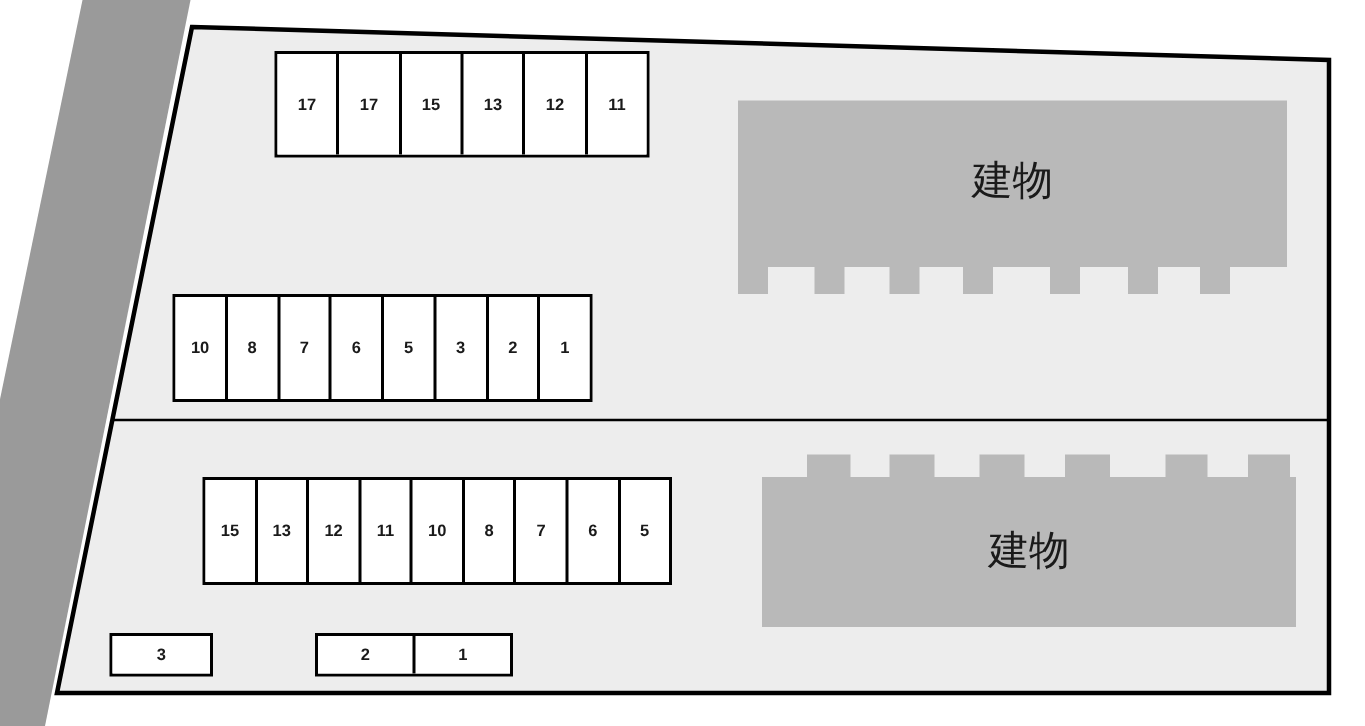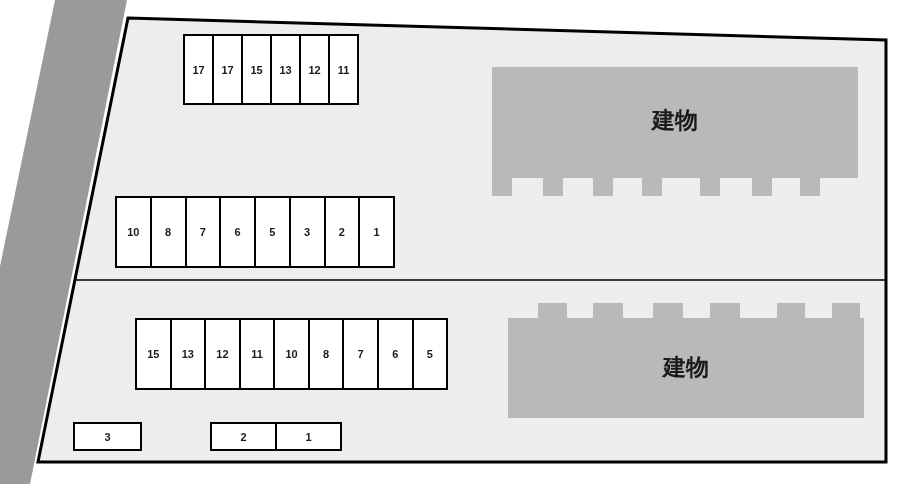--- a/index.html
+++ b/index.html
@@ -30,24 +30,23 @@
     font-weight: bold;
     color: #1a1a1a;
     background: #ffffff;
   }
   .stall-row .cell + .cell { border-left: 2px solid #000000; }
 
   
   .building-label {
     position: absolute;
     text-align: center;
-    font-size: 23px;
+    font-size: 27px;
     color: #1a1a1a;
     line-height: 24px;
-    font-weight: bold;
   }
 </style>
 </head>
 <body>
 
 <div class="stage">
 
   <svg width="910" height="484" viewBox="0 0 910 484">
 
     <polygon points="55,0 127,0 30,484 -45,484" fill="#9a9a9a"></polygon>
@@ -71,21 +70,21 @@
       <rect x="508" y="318" width="356" height="100"></rect>
       <rect x="538" y="303" width="29" height="16"></rect>
       <rect x="593" y="303" width="30" height="16"></rect>
       <rect x="653" y="303" width="30" height="16"></rect>
       <rect x="710" y="303" width="30" height="16"></rect>
       <rect x="777" y="303" width="28" height="16"></rect>
       <rect x="832" y="303" width="28" height="16"></rect>
     </g>
   </svg>
 
-  <div class="stall-row" style="left:183px; top:34px; width:176px; height:71px;">
+  <div class="stall-row" style="left:183px; top:34px; width:250px; height:71px;">
       <div class="cell">17</div>
       <div class="cell">17</div>
       <div class="cell">15</div>
       <div class="cell">13</div>
       <div class="cell">12</div>
       <div class="cell">11</div>
     </div>
 
   <div class="stall-row" style="left:115px; top:196px; width:280px; height:72px;">
       <div class="cell">10</div>

